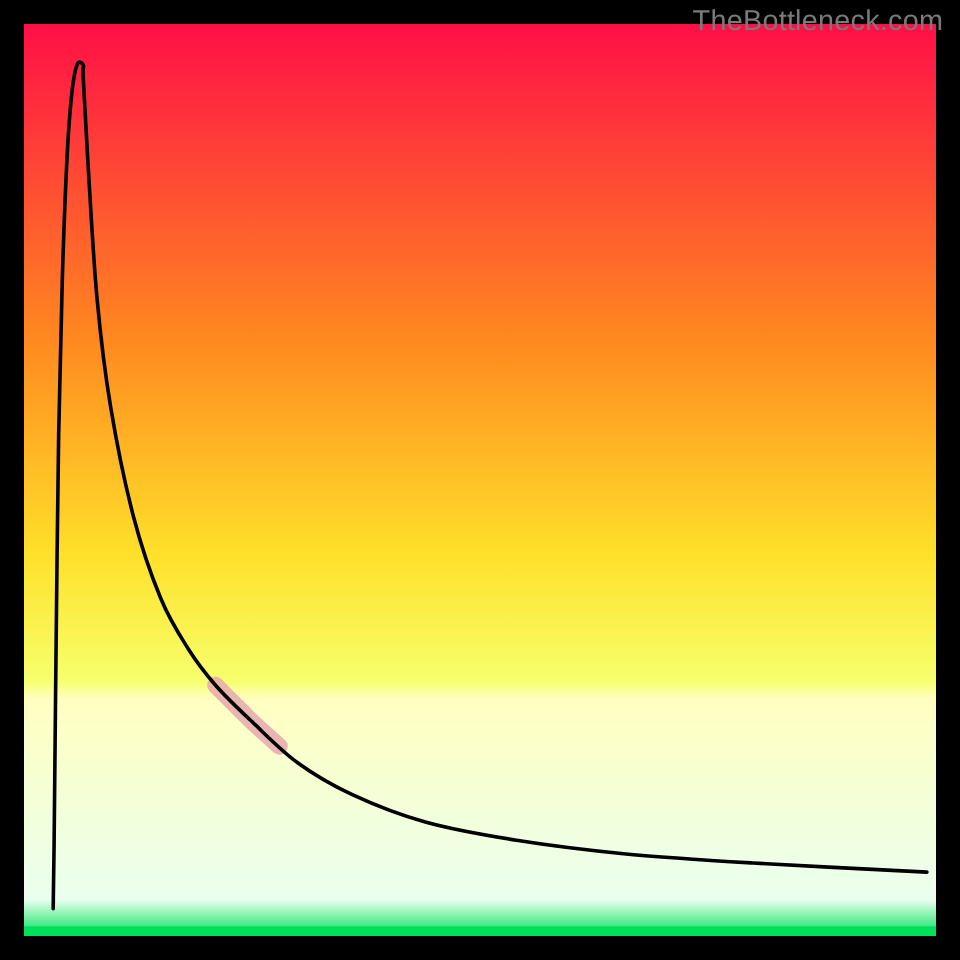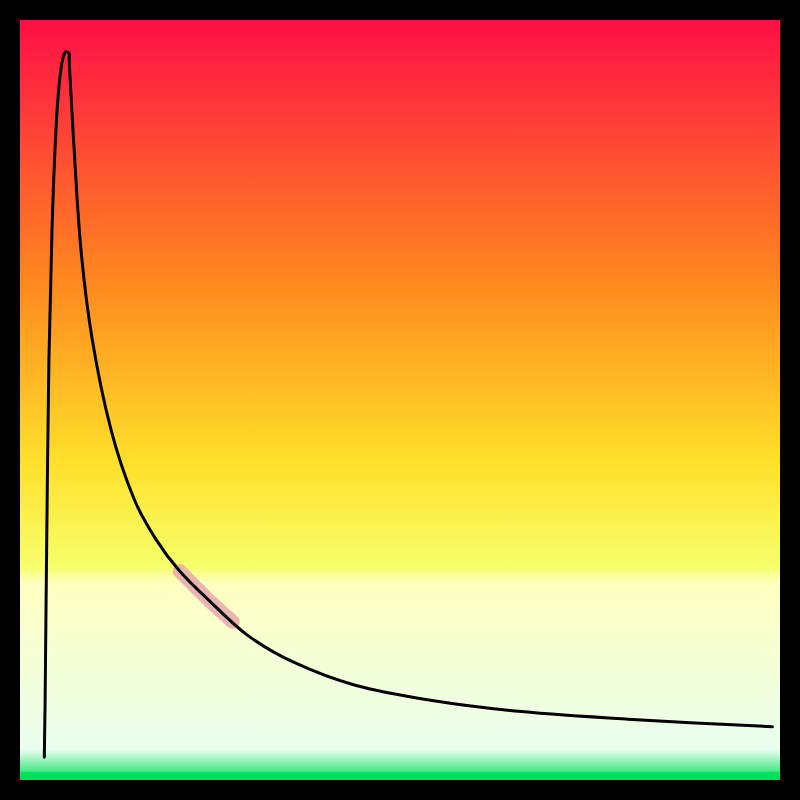--- a/index.html
+++ b/index.html
@@ -27,20 +27,21 @@
     z-index: 5;
   }
   svg {
     display: block;
   }
 </style>
 </head>
 <body>
 
 <div class="chart-wrap">
+  <div class="watermark">TheBottleneck.com</div>
   <svg id="chart-svg" width="800" height="800" viewBox="0 0 800 800">
       <defs>
         <linearGradient id="bg-grad" x1="0" y1="0" x2="0" y2="1">
           <stop offset="0%" stop-color="#ff0f47"></stop>
           <stop offset="35%" stop-color="#ff8a1f"></stop>
           <stop offset="58%" stop-color="#ffe02a"></stop>
           <stop offset="72%" stop-color="#f7ff6c"></stop>
           <stop offset="74%" stop-color="#ffffc0"></stop>
           <stop offset="96%" stop-color="#eaffef"></stop>
           <stop offset="100%" stop-color="#00e05a"></stop>

